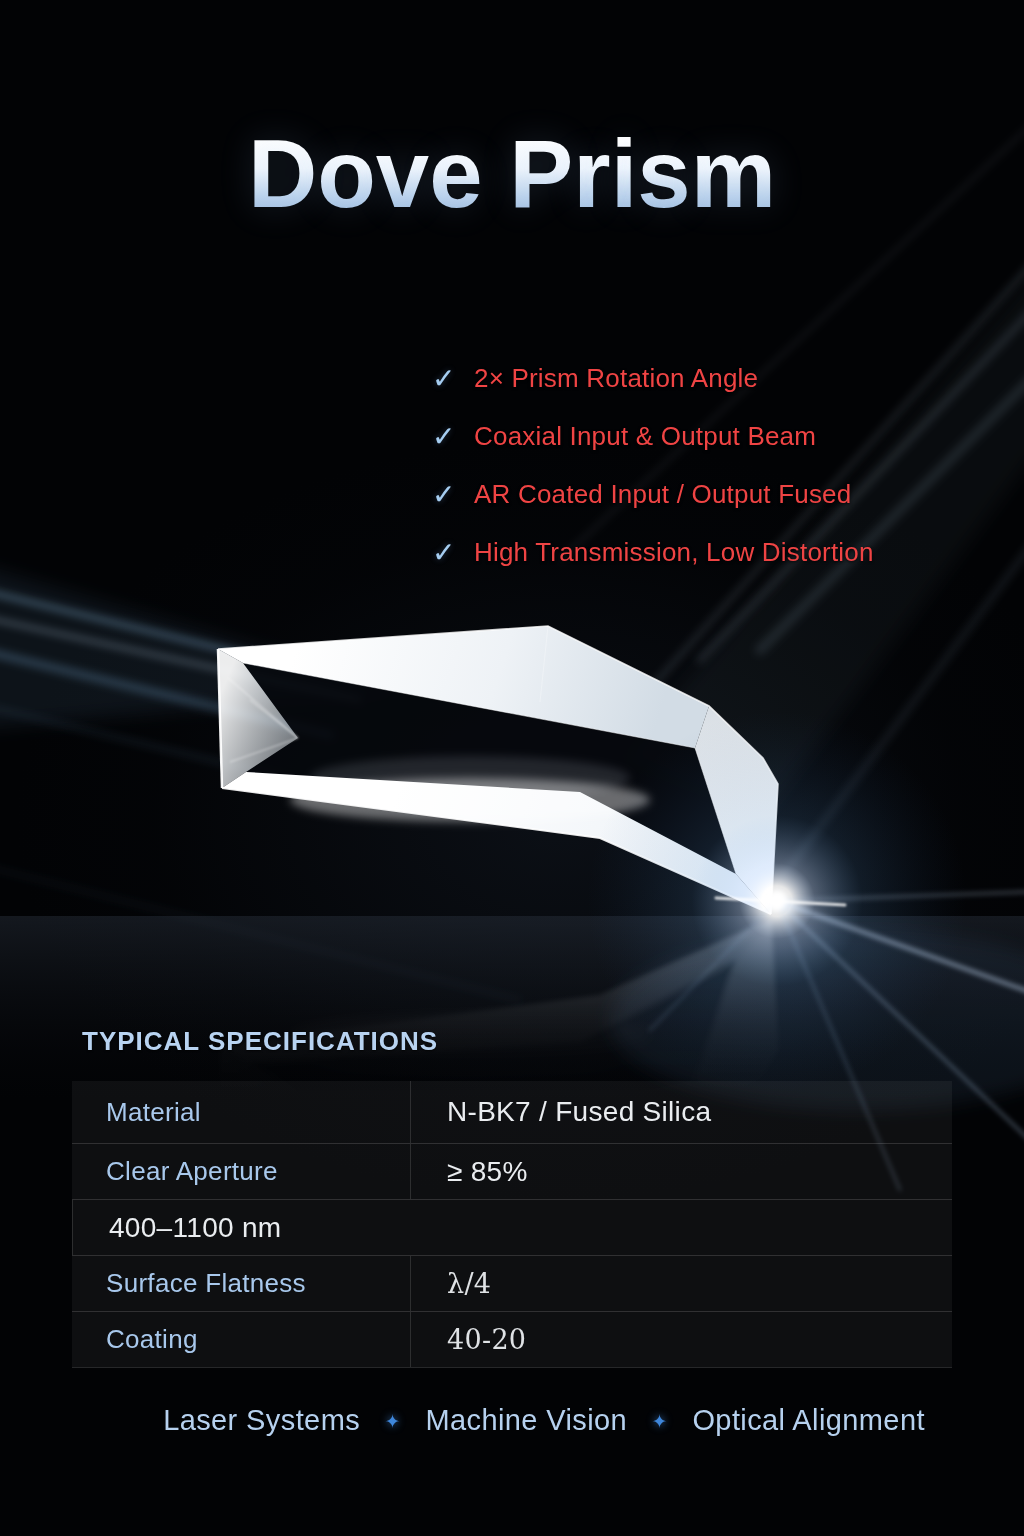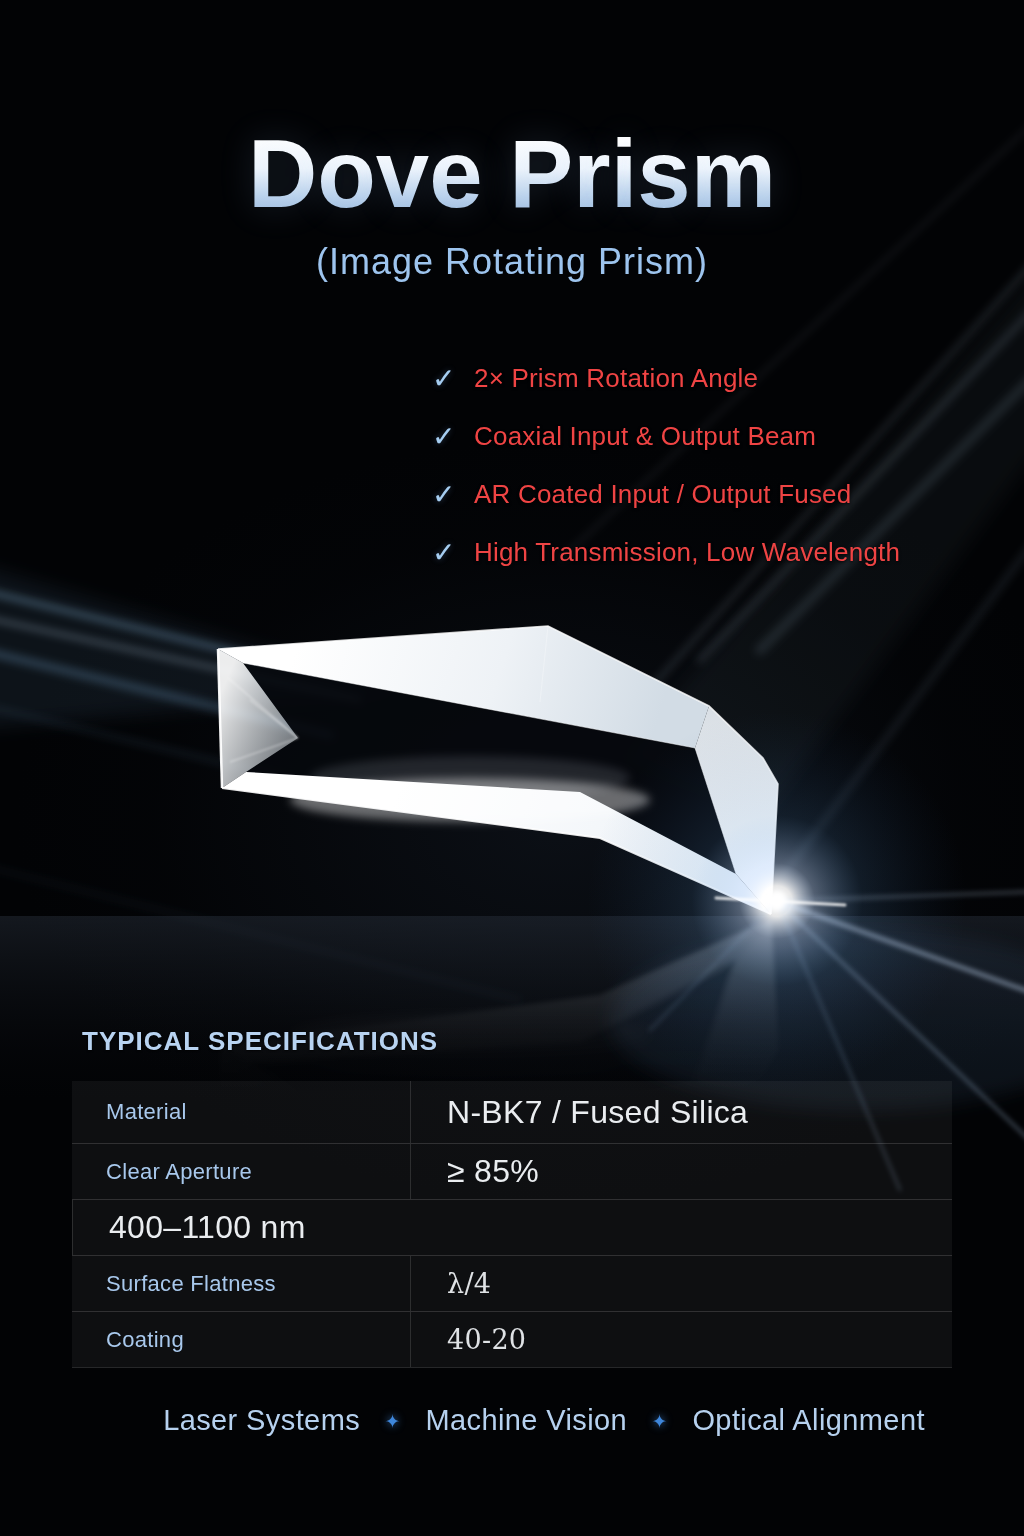--- a/index.html
+++ b/index.html
@@ -57,26 +57,26 @@
     background:rgba(255,255,255,0.05);
     border-bottom:1px solid rgba(255,255,255,0.10);
     z-index:5;
   }
   .spec-row { display:flex; height:55px; }
   .spec-row:first-child { height:62px; }
   .spec-row + .spec-row { border-top:1px solid rgba(255,255,255,0.14); }
   .spec-label {
     width:304px; flex:0 0 304px; padding-left:34px;
     display:flex; align-items:center;
-    color:#a8c8ec; font-size:22px; font-weight:500; letter-spacing:0.3px;
+    color:#a8c8ec; font-size:26px; font-weight:500; letter-spacing:0.3px;
   }
   .spec-value {
     flex:1; padding-left:36px; border-left:1px solid rgba(255,255,255,0.13);
     display:flex; align-items:center;
-    color:#eaedf0; font-size:32px; font-weight:400; letter-spacing:0.3px;
+    color:#eaedf0; font-size:28px; font-weight:400; letter-spacing:0.3px;
   }
   .spec-row:nth-child(4) .spec-value,
   .spec-row:nth-child(5) .spec-value {
     font-family:"DejaVu Serif", serif; font-size:27px; color:#dfe2e5;
   }
 
   .footer {
     position:absolute; top:1404px; left:0; width:100%;
     text-align:center; font-size:29px; font-weight:500; letter-spacing:0.4px;
     color:#b6d1ef;
@@ -218,38 +218,37 @@
         <line x1="777" y1="901" x2="650" y2="1030" stroke="#a8cdf5" stroke-opacity="0.22" stroke-width="2"></line>
       </g>
       <line x1="716" y1="898" x2="845" y2="905" stroke="#ffffff" stroke-opacity="0.8" stroke-width="3" stroke-linecap="round" filter="url(#b1)"></line>
       <line x1="777" y1="868" x2="777" y2="934" stroke="#ffffff" stroke-opacity="0.55" stroke-width="2" stroke-linecap="round" filter="url(#b1)"></line>
       <circle cx="777" cy="901" r="10" fill="#ffffff" filter="url(#b2)"></circle>
     </g>
   </svg>
 
   <div class="layer-text">
     <h1 class="title">Dove Prism</h1>
-    <div class="subtitle">(Image Rotating Prism)</div>
 
     <ul class="features">
       <li class="feature">
         <span class="check">✓</span>
         <span class="feature-label">2× Prism Rotation Angle</span>
       </li>
       <li class="feature">
         <span class="check">✓</span>
         <span class="feature-label">Coaxial Input &amp; Output Beam</span>
       </li>
       <li class="feature">
         <span class="check">✓</span>
         <span class="feature-label">AR Coated Input / Output Fused</span>
       </li>
       <li class="feature">
         <span class="check">✓</span>
-        <span class="feature-label">High Transmission, Low Wavelength</span>
+        <span class="feature-label">High Transmission, Low Distortion</span>
       </li>
     </ul>
 
     <h2 class="specs-heading">TYPICAL SPECIFICATIONS</h2>
 
     <div class="spec-table">
       <div class="spec-row">
         <div class="spec-label">Material</div>
         <div class="spec-value">N-BK7 / Fused Silica</div>
       </div>

